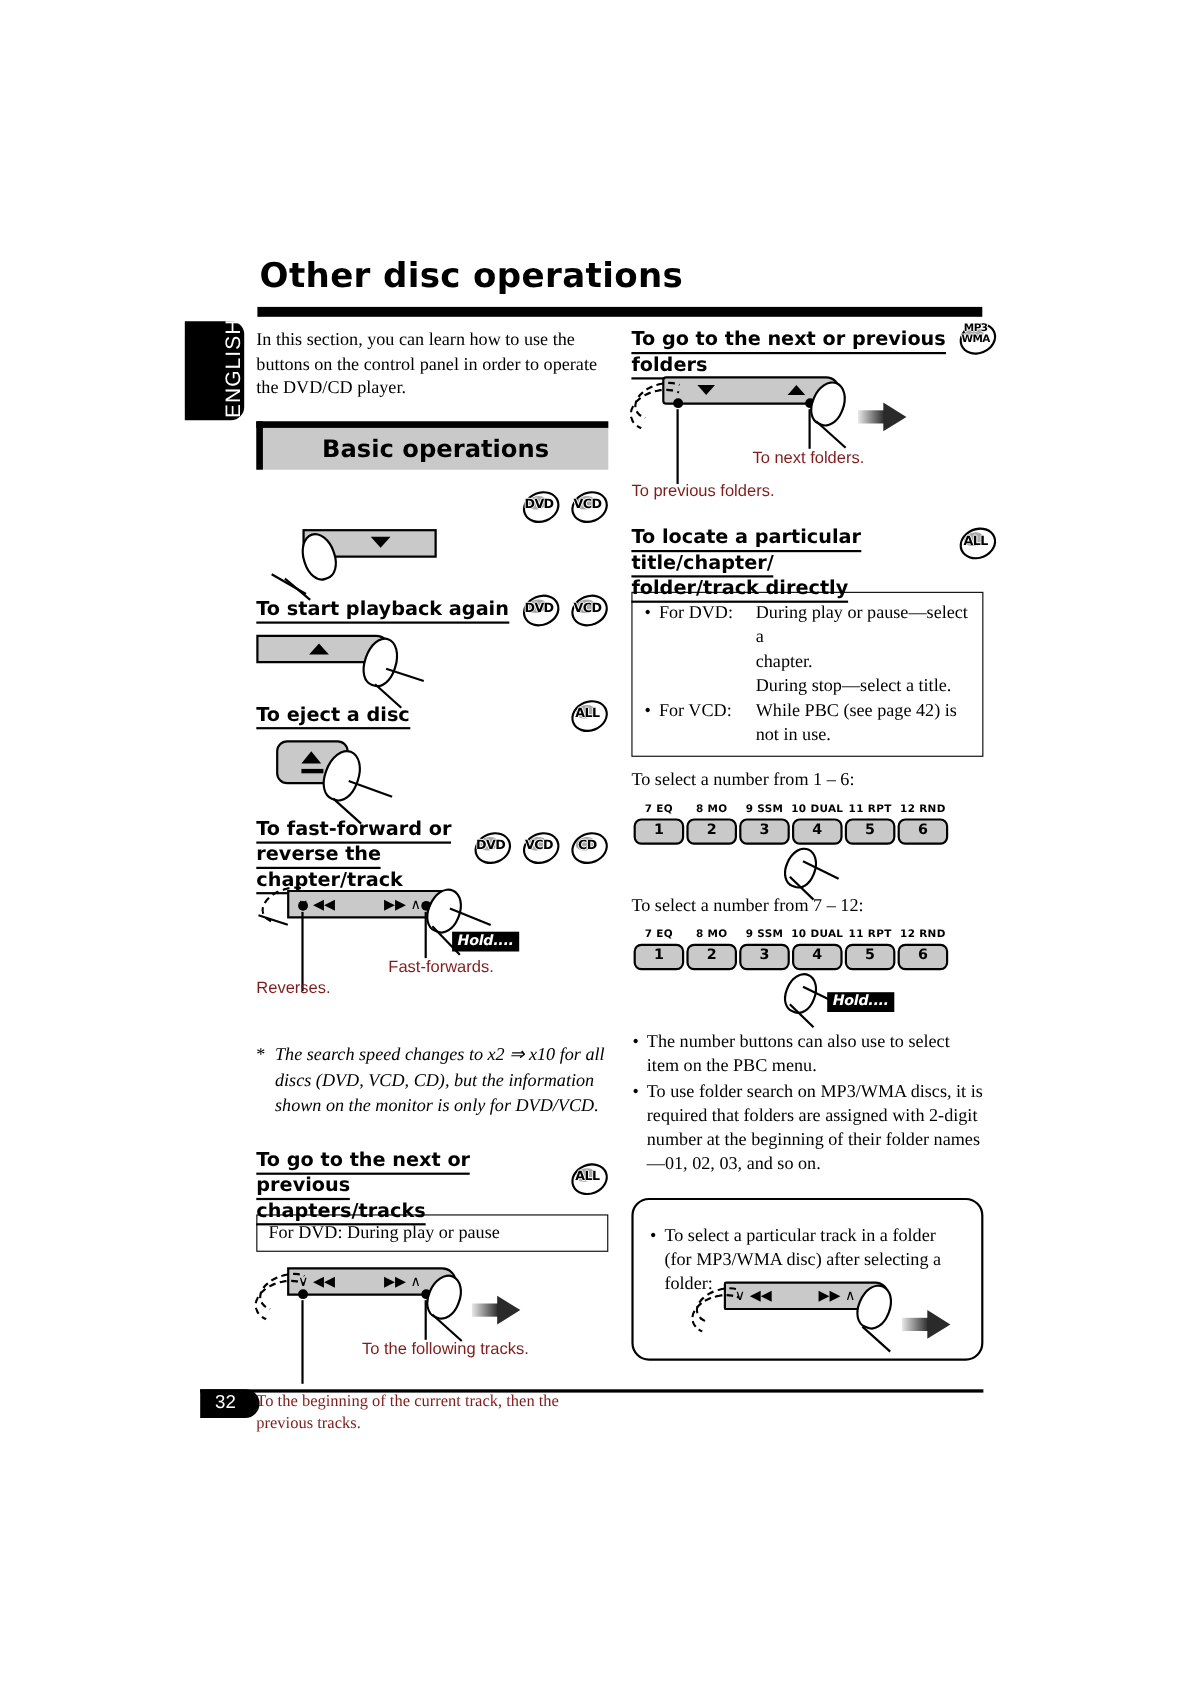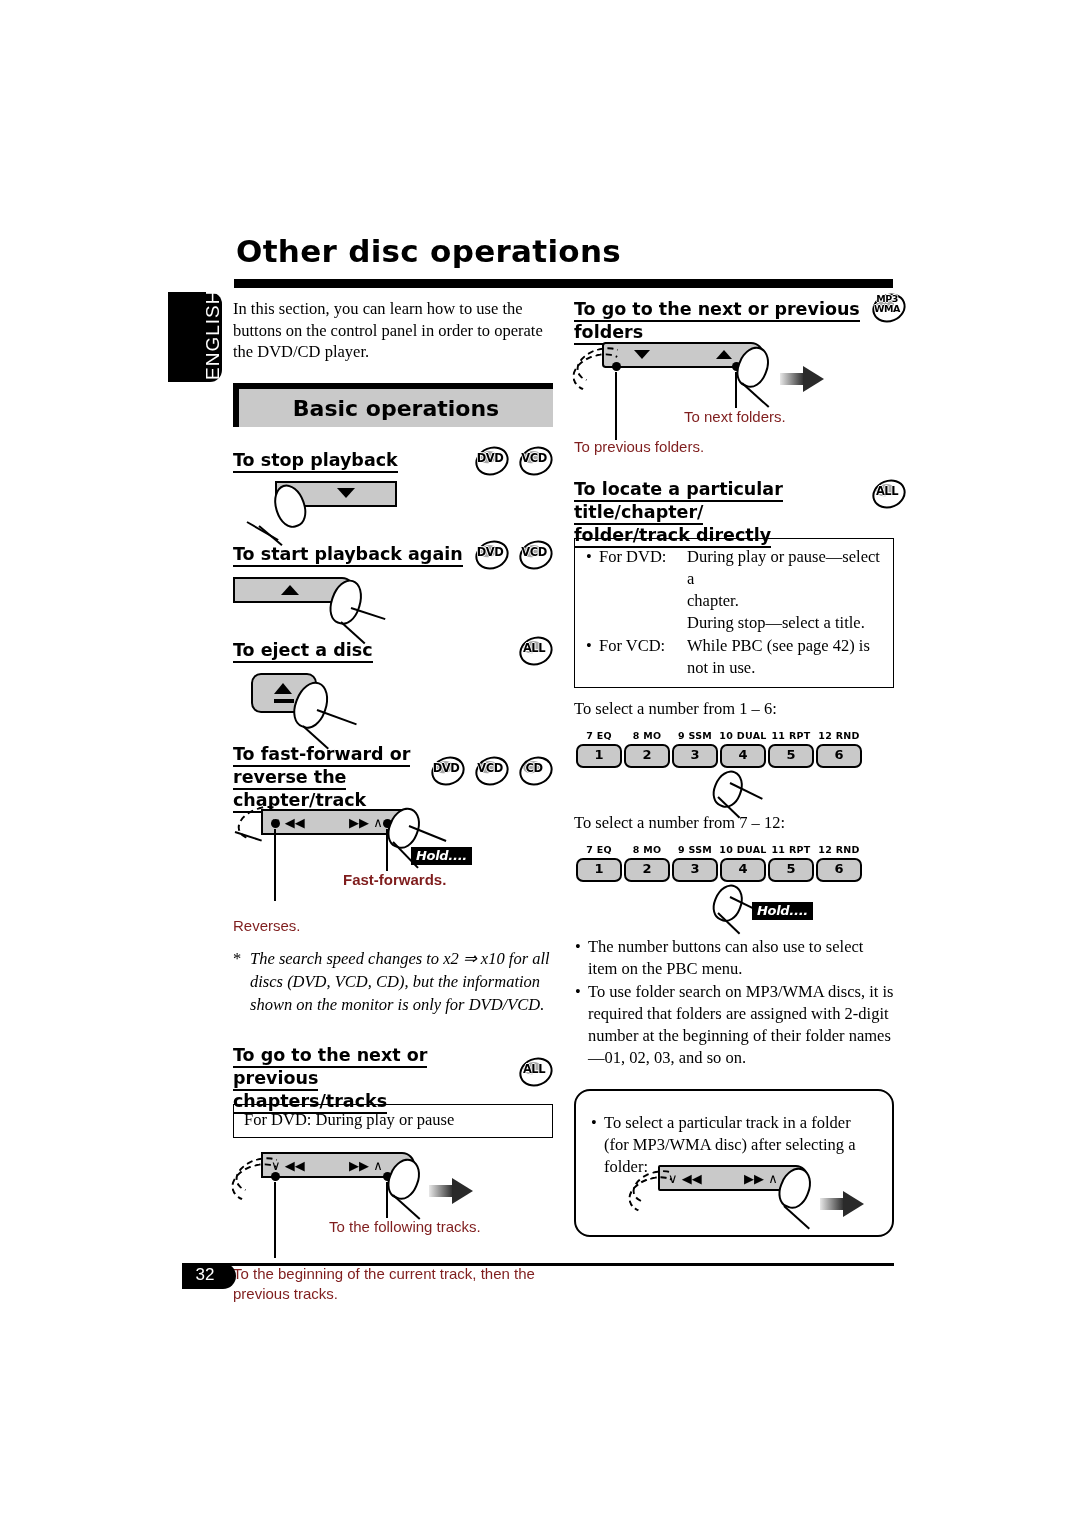--- a/index.html
+++ b/index.html
@@ -240,21 +240,21 @@
     background: transparent;
   }
 
   .caption {
     position: absolute;
     font-family: "Liberation Sans", sans-serif;
     font-size: 15px;
     color: #7f1d1d;
     white-space: nowrap;
   }
-  .caption.wrap { white-space: normal; }
+  .caption.wrap { white-space: normal; font-family: Liberation Serif, serif; }
 
   .hold-tag {
     position: absolute;
     background: #000;
     color: #fff;
     font-family: "DejaVu Sans", sans-serif;
     font-style: italic;
     font-weight: bold;
     font-size: 13px;
     padding: 1px 5px 2px 5px;
@@ -403,21 +403,20 @@
 
   <div class="col-left">
 
     <p class="intro">In this section, you can learn how to use the buttons on the control panel in order to operate the DVD/CD player.</p>
 
     <div class="banner">
       <div class="banner-text">Basic operations</div>
     </div>
 
     <div style="position:relative; margin-top:22px; height:26px;">
-      <div class="sec-head"><span class="u">To stop playback</span></div>
       <div class="badge-row" style="top:-4px;">
         <span class="badge">
             <span class="ellipse"></span>
             <span class="btxt">DVD</span>
           </span>
         <span class="badge">
             <span class="ellipse"></span>
             <span class="btxt">VCD</span>
           </span>
       </div>
@@ -505,24 +504,24 @@
       <span class="dot" style="left:150px; top:14px;"></span>
       <div class="dashed-arc" style="left:4px; top:2px; width:46px; height:28px; border-color:#000; border-style:dashed; border-width:2px; border-right-color:transparent; border-bottom-color:transparent; transform:rotate(-18deg);"></div>
       <div class="leader-h" style="left:2px; top:26px; width:28px; transform:rotate(18deg); transform-origin:left center; border-top:0;"></div>
       <div class="finger" style="left:156px; top:2px; width:26px; height:38px; transform:rotate(22deg);"></div>
       <div class="leader-h" style="left:176px; top:20px; width:40px; transform:rotate(22deg); transform-origin:left center;"></div>
       <div class="leader-h" style="left:160px; top:36px; width:36px; transform:rotate(46deg); transform-origin:left center;"></div>
 
       <div class="hold-tag" style="left:178px; top:42px;">Hold....</div>
 
       <div class="leader" style="left:153px; top:24px; height:42px;"></div>
-      <div class="caption" style="left:110px; top:66px;font-weight:bold;">Fast-forwards.</div>
+      <div class="caption" style="left:120px; top:66px;">Fast-forwards.</div>
 
       <div class="leader" style="left:41px; top:24px; height:72px;"></div>
-      <div class="caption" style="left:0px; top:112px;">Reverses.</div>
+      <div class="caption" style="left:0px; top:85px;">Reverses.</div>
     </div>
 
     <div class="note-italic" style="margin-top:16px;">The search speed changes to x2 ⇒ x10 for all discs (DVD, VCD, CD), but the information shown on the monitor is only for DVD/VCD.</div>
 
     <div style="position:relative; margin-top:28px; height:52px;">
       <div class="sec-head" style="width:250px;">
         <span class="u">To go to the next or previous</span><br>
         <span class="u">chapters/tracks</span>
       </div>
       <div class="badge-row" style="top:12px;">

